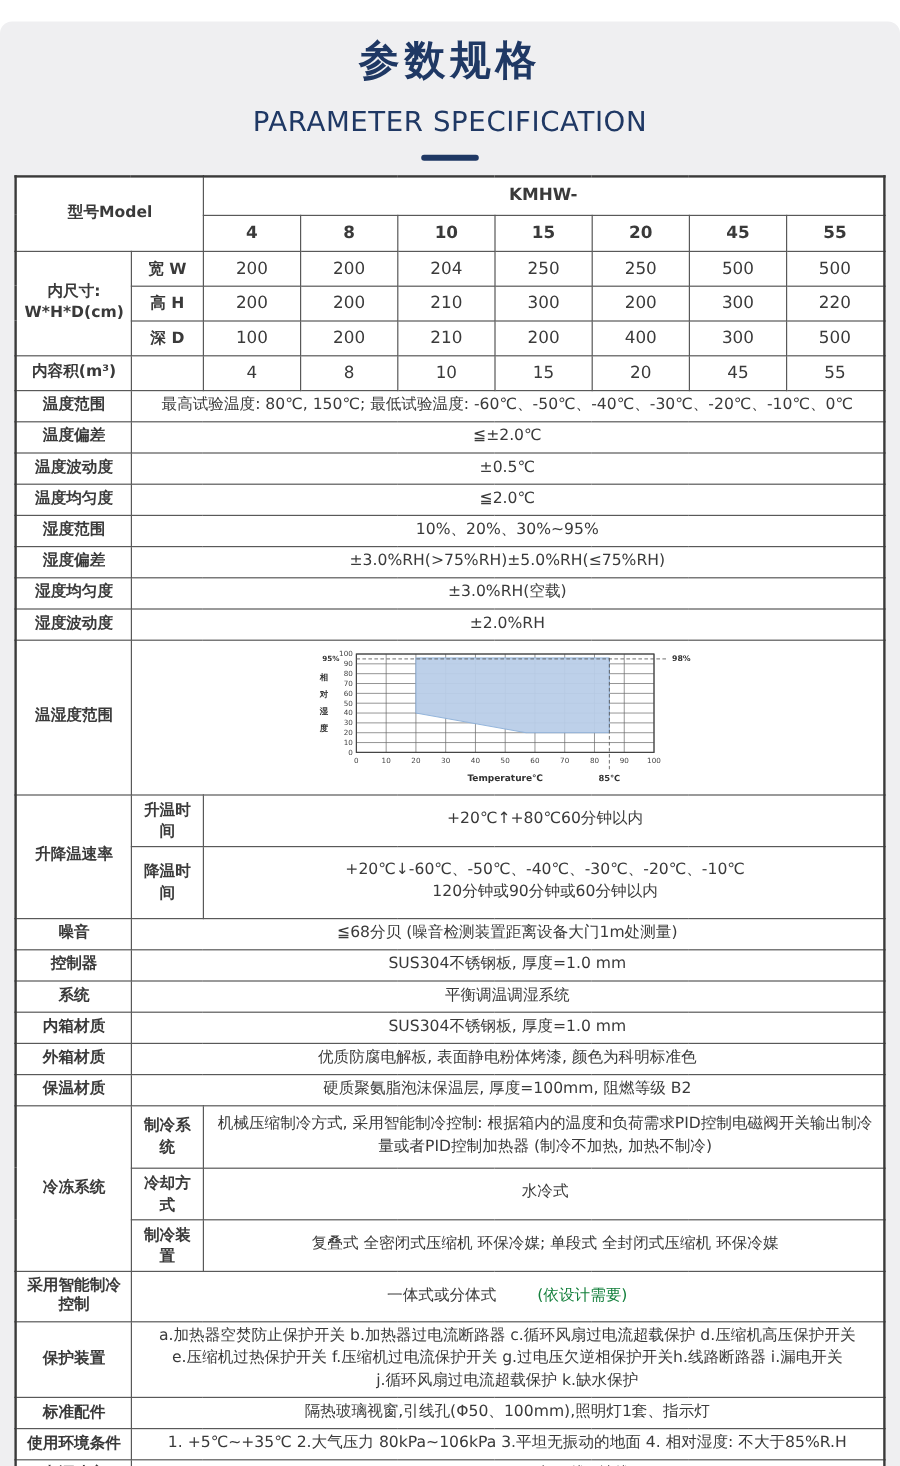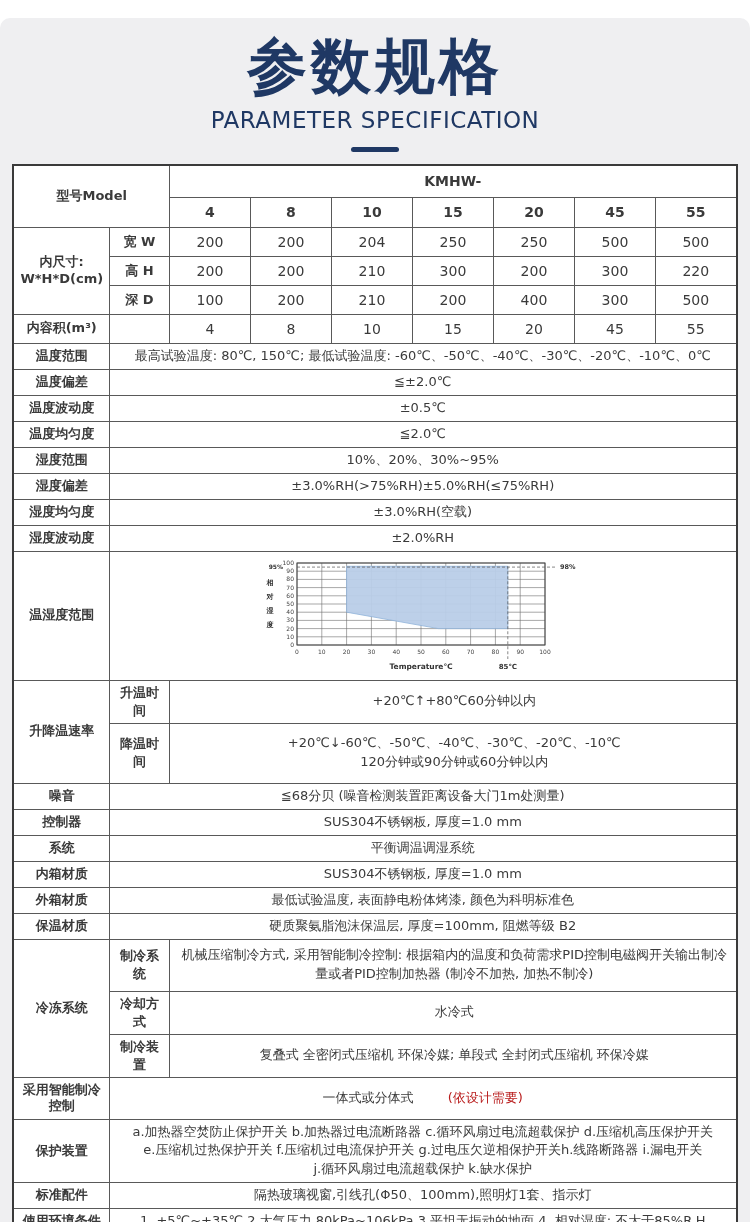--- a/index.html
+++ b/index.html
@@ -1,30 +1,30 @@
 <!DOCTYPE html>
 <html><head>
 <meta charset="utf-8">
 <style>
   html,body{margin:0;padding:0;}
   body{width:750px;min-height:1222px;background:#ffffff;font-family:"DejaVu Sans","Liberation Sans",sans-serif;color:#3a3a3a;}
   .gray-card{background:#efeff1;margin-top:18px;border-radius:10px 10px 16px 16px;padding:10px 0 14px 0;min-height:1175px;box-sizing:border-box;}
   .hdr{text-align:center;}
-  .title-cn{font-size:60px;font-weight:bold;color:#1f3864;letter-spacing:4px;line-height:1.15;margin-top:4px;}
-  .title-en{font-size:23px;color:#1f3864;letter-spacing:0.5px;margin-top:6px;}
+  .title-cn{font-size:34px;font-weight:bold;color:#1f3864;letter-spacing:4px;line-height:1.15;margin-top:4px;}
+  .title-en{font-size:23px;color:#1f3864;letter-spacing:0.5px;margin-top:18px;}
   .title-bar{width:48px;height:5px;background:#1f3864;border-radius:3px;margin:14px auto 12px auto;}
   table.spec{width:722px;margin:0 auto;border-collapse:collapse;table-layout:fixed;background:#ffffff;border:2px solid #3a3a3a;}
   table.spec td{border:1px solid #595959;padding:3px 6px;text-align:center;vertical-align:middle;overflow:hidden;}
   .lbl{font-weight:bold;font-size:13px;line-height:1.25;}
   .sub{font-size:13px;font-weight:bold;}
   .hnum{font-size:14px;font-weight:bold;}
   .val{font-size:14px;}
   .cnt{font-size:13px;line-height:1.45;}
   .left{text-align:center;padding-left:9px !important;}
-  .red{color:#b91c1c;margin-left:30px;}
+  .red{color:#15803d;margin-left:30px;}
   tr.h32{height:32px}tr.h30{height:30px}tr.h29{height:29px}tr.h26{height:26px}
   tr.h38{height:38px}tr.h60{height:60px}tr.h52{height:52px}tr.h42{height:42px}
   tr.h62{height:62px}tr.hchart{height:128px}
   .chart-wrap{display:flex;justify-content:center;}
 </style>
 </head>
 <body>
 
 <div class="gray-card">
   <div class="hdr">
@@ -228,21 +228,21 @@
       <tr class="h26">
           <td class="lbl">系统</td>
           <td colspan="8" class="cnt">平衡调温调湿系统</td>
         </tr>
       <tr class="h26">
           <td class="lbl">内箱材质</td>
           <td colspan="8" class="cnt">SUS304不锈钢板, 厚度=1.0 mm</td>
         </tr>
       <tr class="h26">
           <td class="lbl">外箱材质</td>
-          <td colspan="8" class="cnt">最低试验温度, 表面静电粉体烤漆, 颜色为科明标准色</td>
+          <td colspan="8" class="cnt">优质防腐电解板, 表面静电粉体烤漆, 颜色为科明标准色</td>
         </tr>
       <tr class="h26">
           <td class="lbl">保温材质</td>
           <td colspan="8" class="cnt">硬质聚氨脂泡沫保温层, 厚度=100mm, 阻燃等级 B2</td>
         </tr>
 
       <tr class="h52">
         <td rowspan="3" class="lbl">冷冻系统</td>
         <td class="sub">制冷系统</td>
         <td colspan="7" class="cnt left">机械压缩制冷方式, 采用智能制冷控制: 根据箱内的温度和负荷需求PID控制电磁阀开关输出制冷量或者PID控制加热器 (制冷不加热, 加热不制冷)</td>

